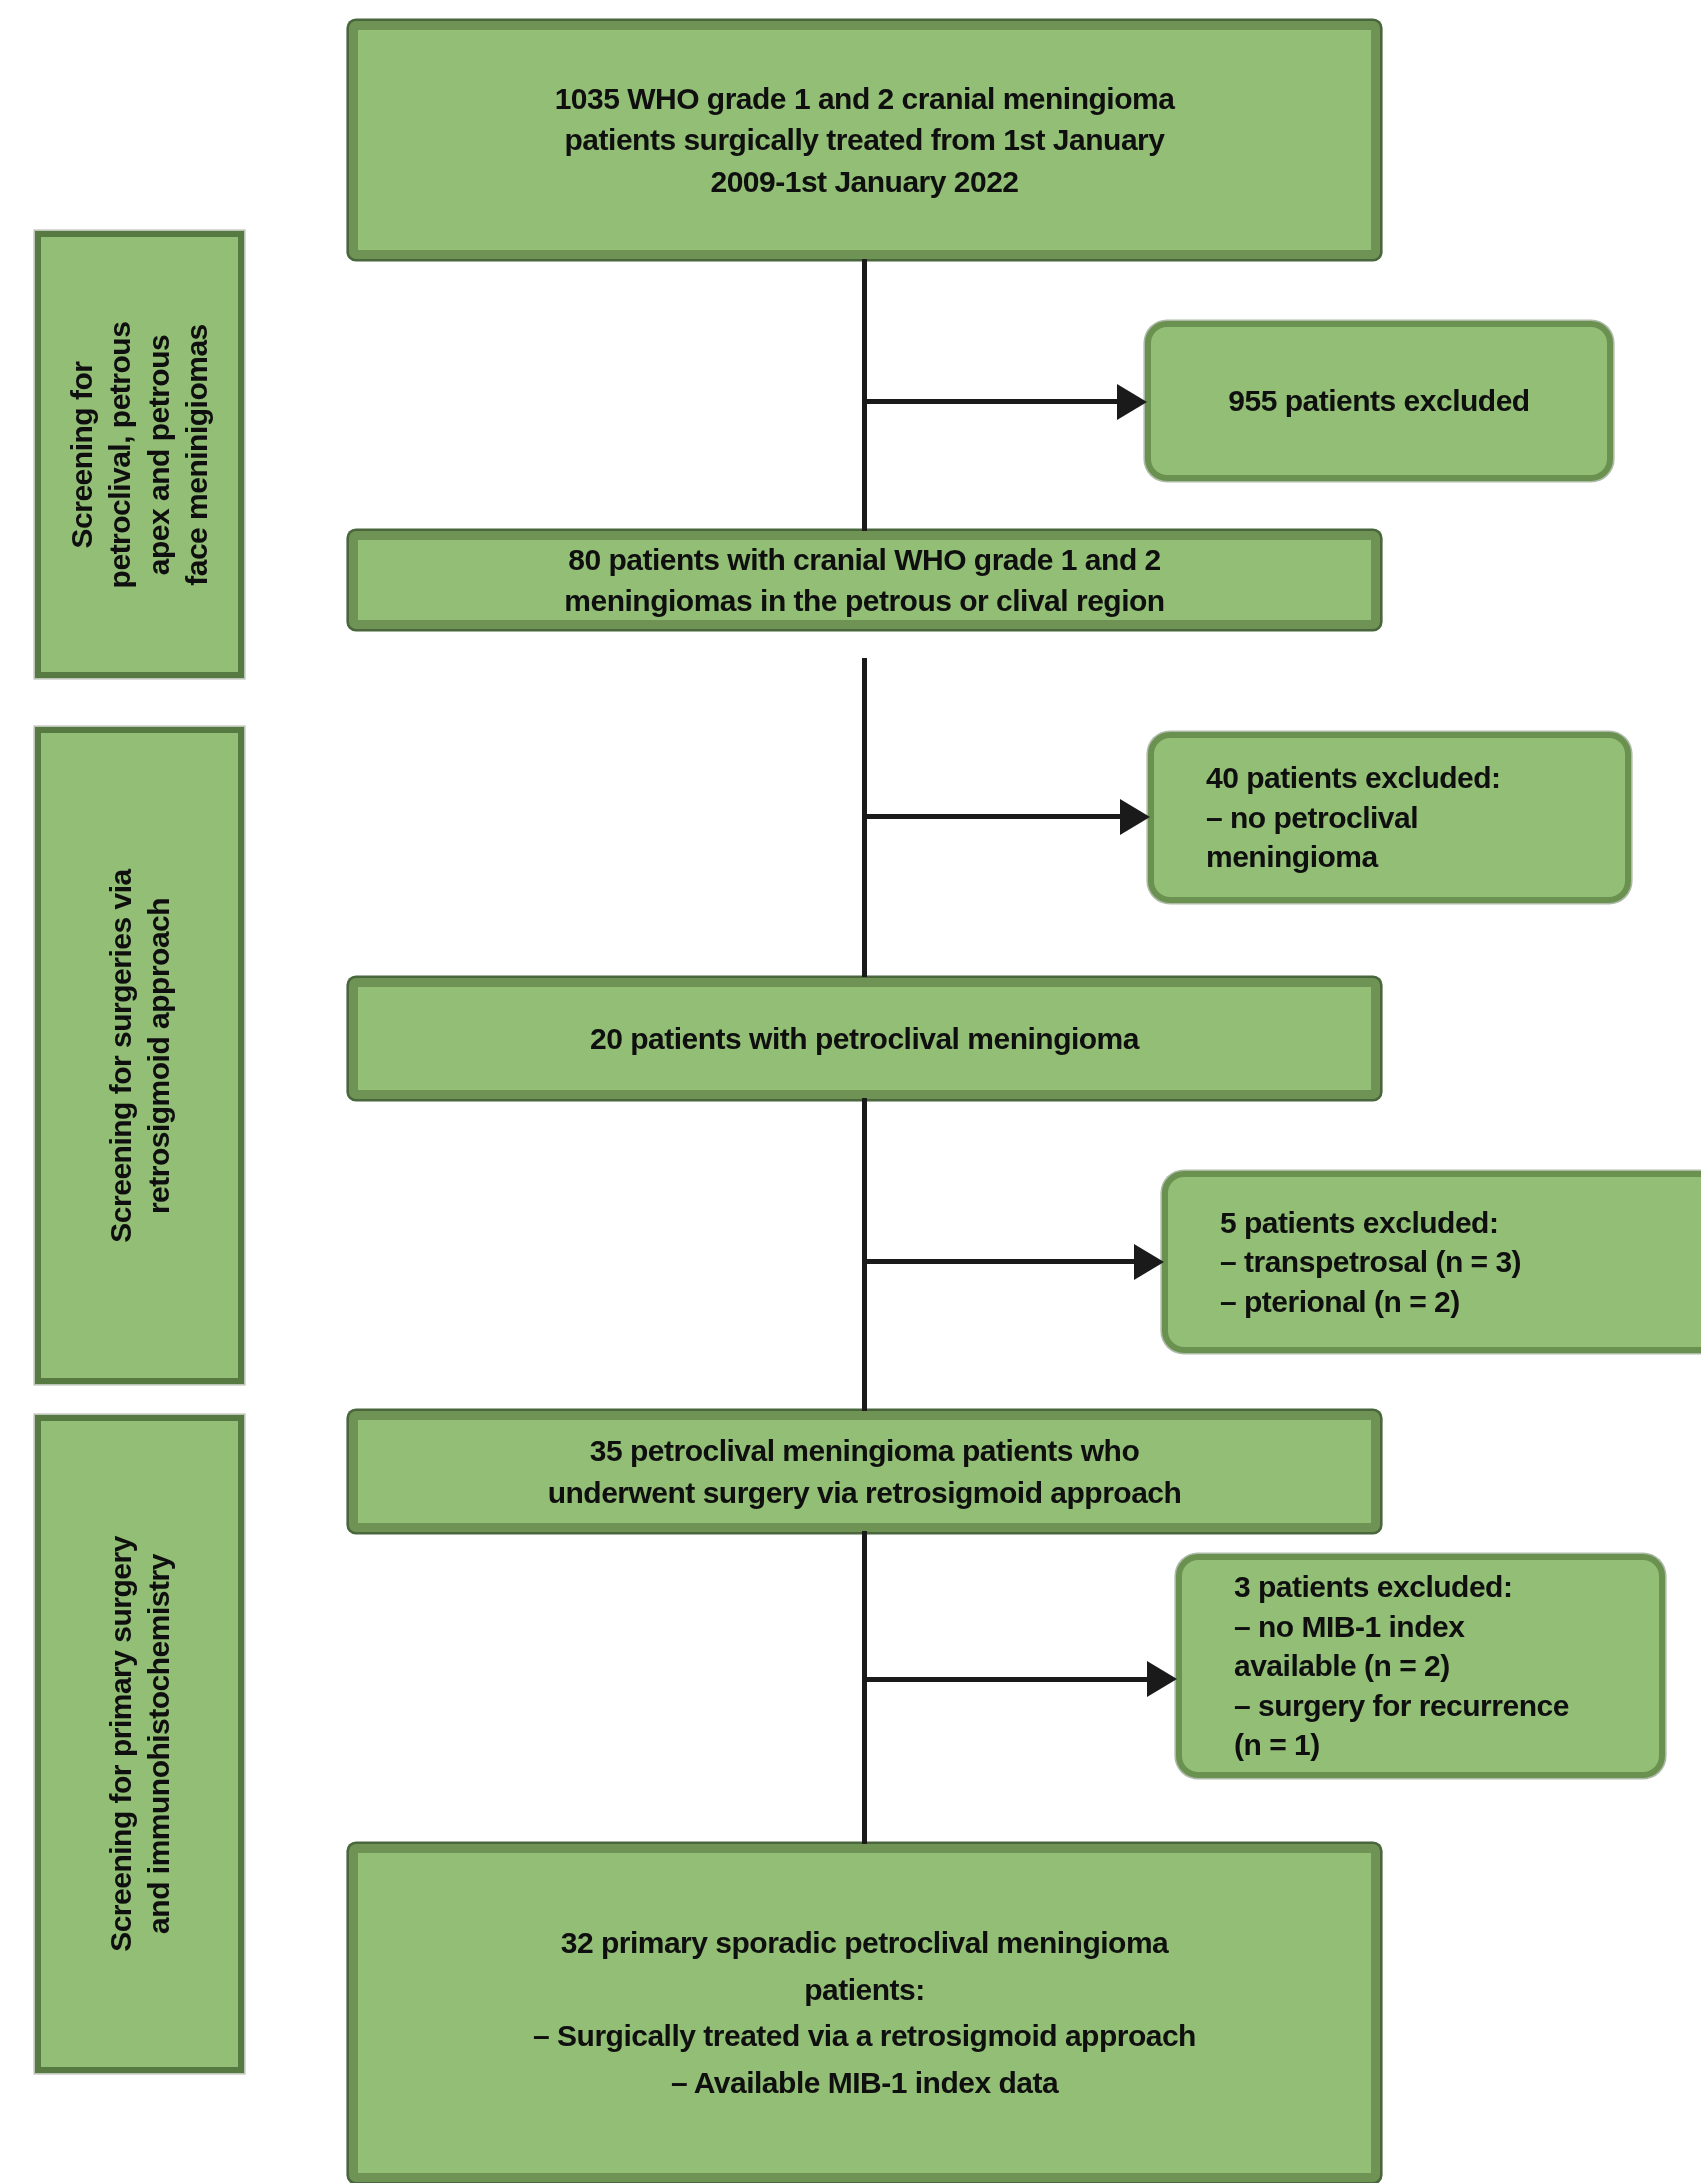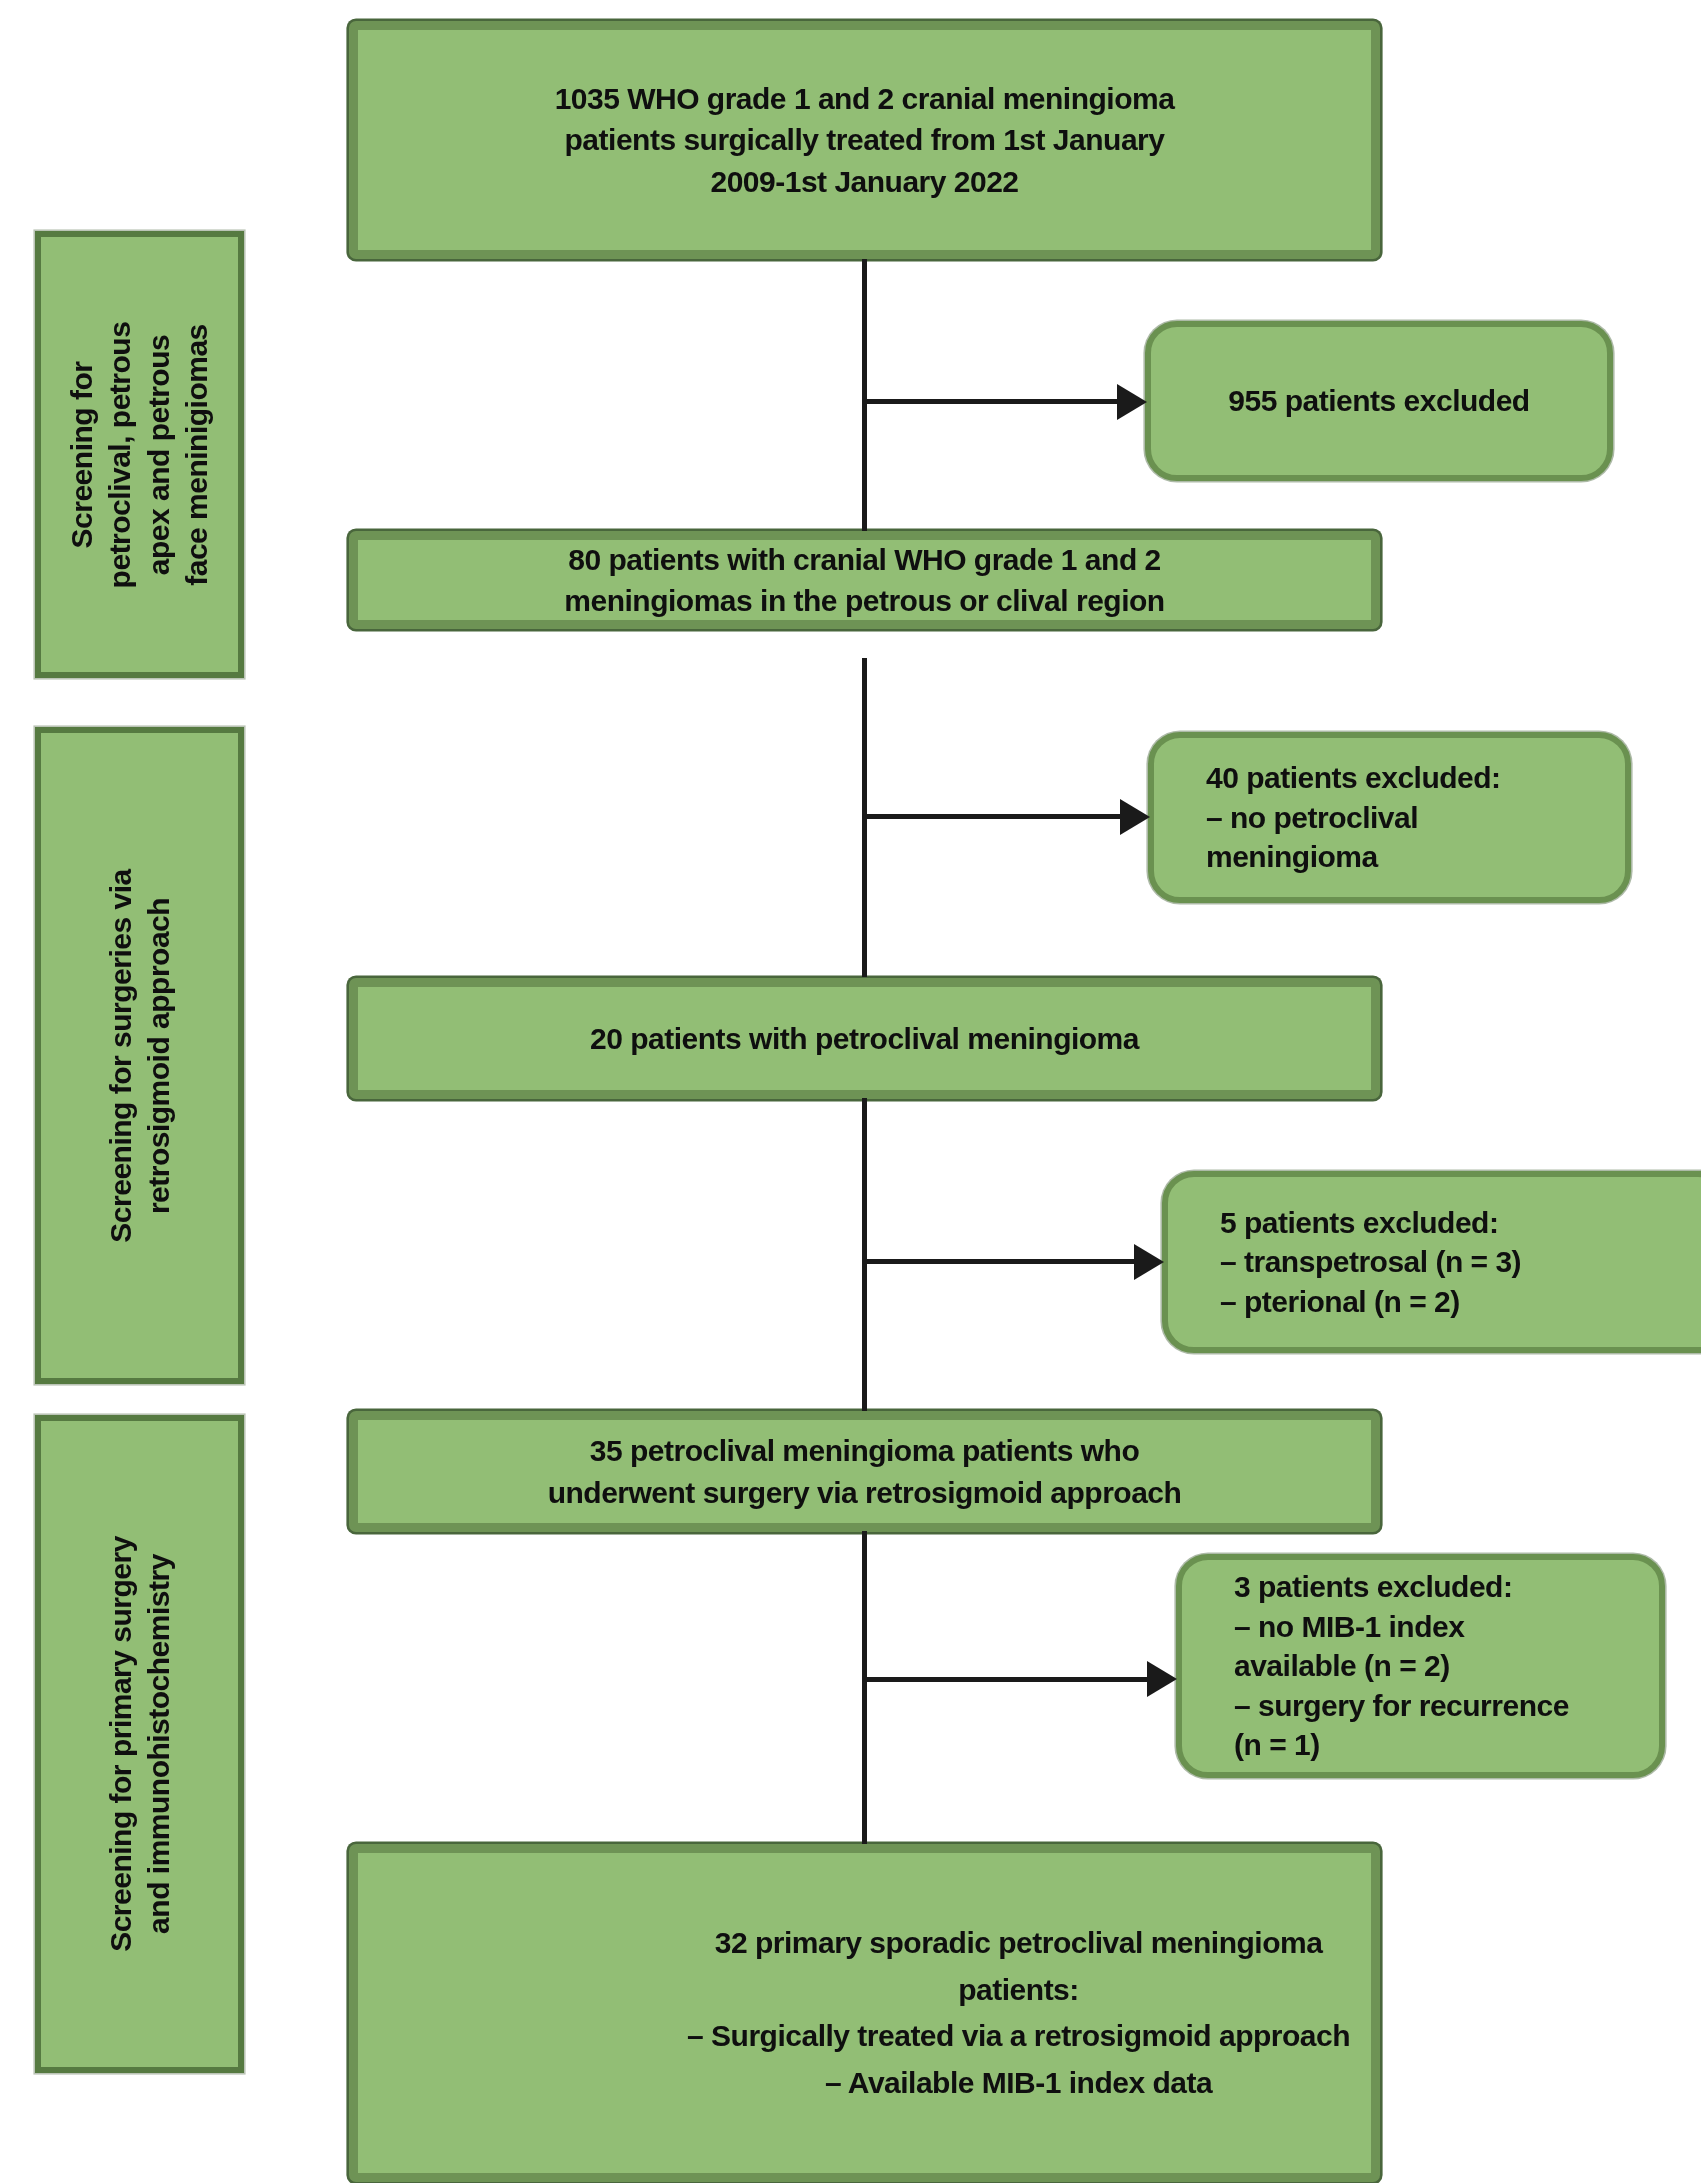--- a/index.html
+++ b/index.html
@@ -14,25 +14,25 @@
     background:#92be75;border:9.5px solid #6e9355;border-radius:7px;
     box-shadow:0 0 0 2.6px #49663c;
     display:flex;align-items:center;justify-content:center;
     text-align:center;font-size:30px;line-height:1.38;letter-spacing:-0.5px;
     padding:5.3px 21px;
   }
   #box-1035{top:21px;height:238px;}
   #box-80{top:531px;height:98px;}
   #box-40{top:978px;height:121px;}
   #box-35{top:1411px;height:121px;}
-  #box-32{top:1844px;height:338px;line-height:1.55;justify-content:flex-end;}
+  #box-32{top:1844px;height:338px;line-height:1.55;}
   
   .exclbox{
     position:absolute;box-sizing:border-box;
-    background:#92be75;border:6.3px solid #6a9150;border-radius:32px;
+    background:#92be75;border:6.3px solid #6a9150;border-radius:22px;
     box-shadow:0 0 0 1.6px rgba(73,102,60,.45);
     display:flex;align-items:center;justify-content:center;
     text-align:center;font-size:30px;line-height:1.32;letter-spacing:-0.5px;
     padding:10.6px 16px;
   }
   .exclbox.left{justify-content:flex-start;text-align:left;padding-left:52px;padding-right:12.7px;}
   #excl-955{left:1145px;top:321px;width:468px;height:160px;}
   #excl-40{left:1148px;top:732px;width:483px;height:171px;}
   #excl-5{left:1162px;top:1171px;width:568px;height:182px;}
   #excl-3{left:1176px;top:1554px;width:489px;height:224px;}

